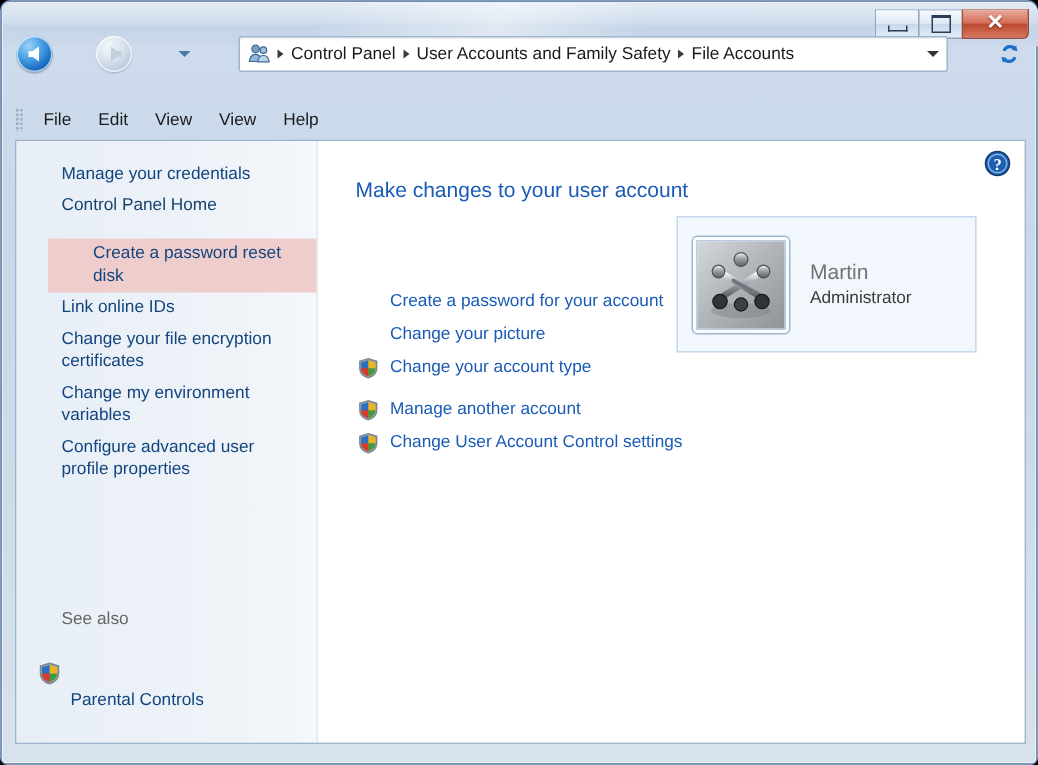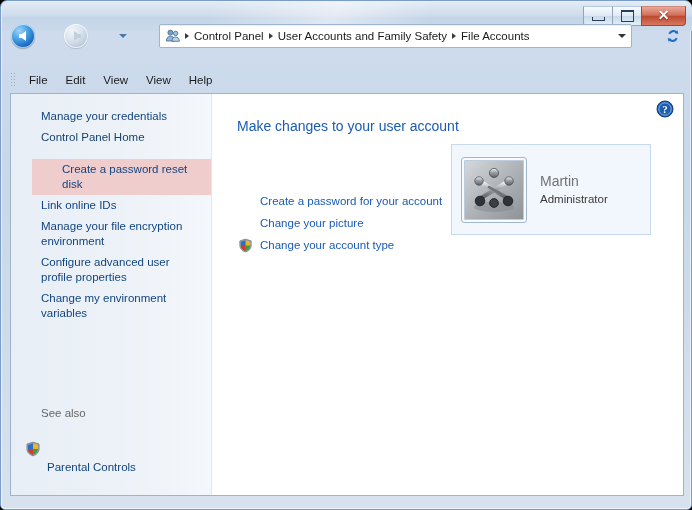--- a/index.html
+++ b/index.html
@@ -484,23 +484,23 @@
   </div>
 
   <div id="content-pane">
 
     <div id="sidebar">
       <div id="sidebar-top-links">
         <div class="side-link">Manage your credentials</div>
         <div class="side-link home">Control Panel Home</div>
         <div class="side-link highlight">Create a password reset disk</div>
         <div class="side-link">Link online IDs</div>
-        <div class="side-link">Manage your file encryption environment</div>
+        <div class="side-link">Change your file encryption certificates</div>
+        <div class="side-link">Change my environment variables</div>
         <div class="side-link">Configure advanced user profile properties</div>
-        <div class="side-link">Change my environment variables</div>
       </div>
 
       <div id="see-also-block">
         <div id="see-also-label">See also</div>
         <div id="parental-controls-row">
           <span style="display:flex;">
             <svg width="16" height="16" viewBox="0 0 16 16">
               <path d="M8 1.2 L14 3.1 V8 C14 11.3 11.5 13.7 8 14.8 C4.5 13.7 2 11.3 2 8 V3.1 Z" fill="#9aa4ad"></path>
               <path d="M8 2.3 L13 3.9 V8 C13 10.8 10.9 12.8 8 13.8 Z" fill="#f0b519"></path>
               <path d="M8 2.3 L3 3.9 V8 C3 10.8 5.1 12.8 8 13.8 Z" fill="#2b6fc4"></path>
@@ -549,21 +549,47 @@
               <path d="M8 8 L3 8 V8.2 C3 10.9 5.1 12.8 8 13.8 Z" fill="#d93b2b"></path>
               <path d="M8 1.2 L14 3.1 V8 C14 11.3 11.5 13.7 8 14.8 C4.5 13.7 2 11.3 2 8 V3.1 Z" fill="none" stroke="#7d868f" stroke-width="1"></path>
             </svg>
           </div>
           <span class="task-label">Change your account type</span>
         </div>
       </div>
 
       <div id="task-links-secondary">
 
-
+        <div class="task-row">
+          <div class="shield-slot">
+            <svg width="15" height="15" viewBox="0 0 16 16">
+              <path d="M8 1.2 L14 3.1 V8 C14 11.3 11.5 13.7 8 14.8 C4.5 13.7 2 11.3 2 8 V3.1 Z" fill="#9aa4ad"></path>
+              <path d="M8 2.3 L13 3.9 V8 C13 10.8 10.9 12.8 8 13.8 Z" fill="#f0b519"></path>
+              <path d="M8 2.3 L3 3.9 V8 C3 10.8 5.1 12.8 8 13.8 Z" fill="#2b6fc4"></path>
+              <path d="M8 8 L13 8 V8.2 C13 10.9 10.9 12.8 8 13.8 Z" fill="#3f9c42"></path>
+              <path d="M8 8 L3 8 V8.2 C3 10.9 5.1 12.8 8 13.8 Z" fill="#d93b2b"></path>
+              <path d="M8 1.2 L14 3.1 V8 C14 11.3 11.5 13.7 8 14.8 C4.5 13.7 2 11.3 2 8 V3.1 Z" fill="none" stroke="#7d868f" stroke-width="1"></path>
+            </svg>
+          </div>
+          <span class="task-label">Manage another account</span>
+        </div>
+
+        <div class="task-row">
+          <div class="shield-slot">
+            <svg width="15" height="15" viewBox="0 0 16 16">
+              <path d="M8 1.2 L14 3.1 V8 C14 11.3 11.5 13.7 8 14.8 C4.5 13.7 2 11.3 2 8 V3.1 Z" fill="#9aa4ad"></path>
+              <path d="M8 2.3 L13 3.9 V8 C13 10.8 10.9 12.8 8 13.8 Z" fill="#f0b519"></path>
+              <path d="M8 2.3 L3 3.9 V8 C3 10.8 5.1 12.8 8 13.8 Z" fill="#2b6fc4"></path>
+              <path d="M8 8 L13 8 V8.2 C13 10.9 10.9 12.8 8 13.8 Z" fill="#3f9c42"></path>
+              <path d="M8 8 L3 8 V8.2 C3 10.9 5.1 12.8 8 13.8 Z" fill="#d93b2b"></path>
+              <path d="M8 1.2 L14 3.1 V8 C14 11.3 11.5 13.7 8 14.8 C4.5 13.7 2 11.3 2 8 V3.1 Z" fill="none" stroke="#7d868f" stroke-width="1"></path>
+            </svg>
+          </div>
+          <span class="task-label">Change User Account Control settings</span>
+        </div>
       </div>
 
       <div id="user-tile">
         <div id="user-avatar">
           <svg width="58" height="58" viewBox="0 0 58 58" style="position:absolute;left:3px;top:3px;">
             <defs>
               <linearGradient id="avbg" x1="0" y1="0" x2="1" y2="1">
                 <stop offset="0%" stop-color="#d5d8da"></stop>
                 <stop offset="45%" stop-color="#b3b7bb"></stop>
                 <stop offset="100%" stop-color="#8e9398"></stop>

